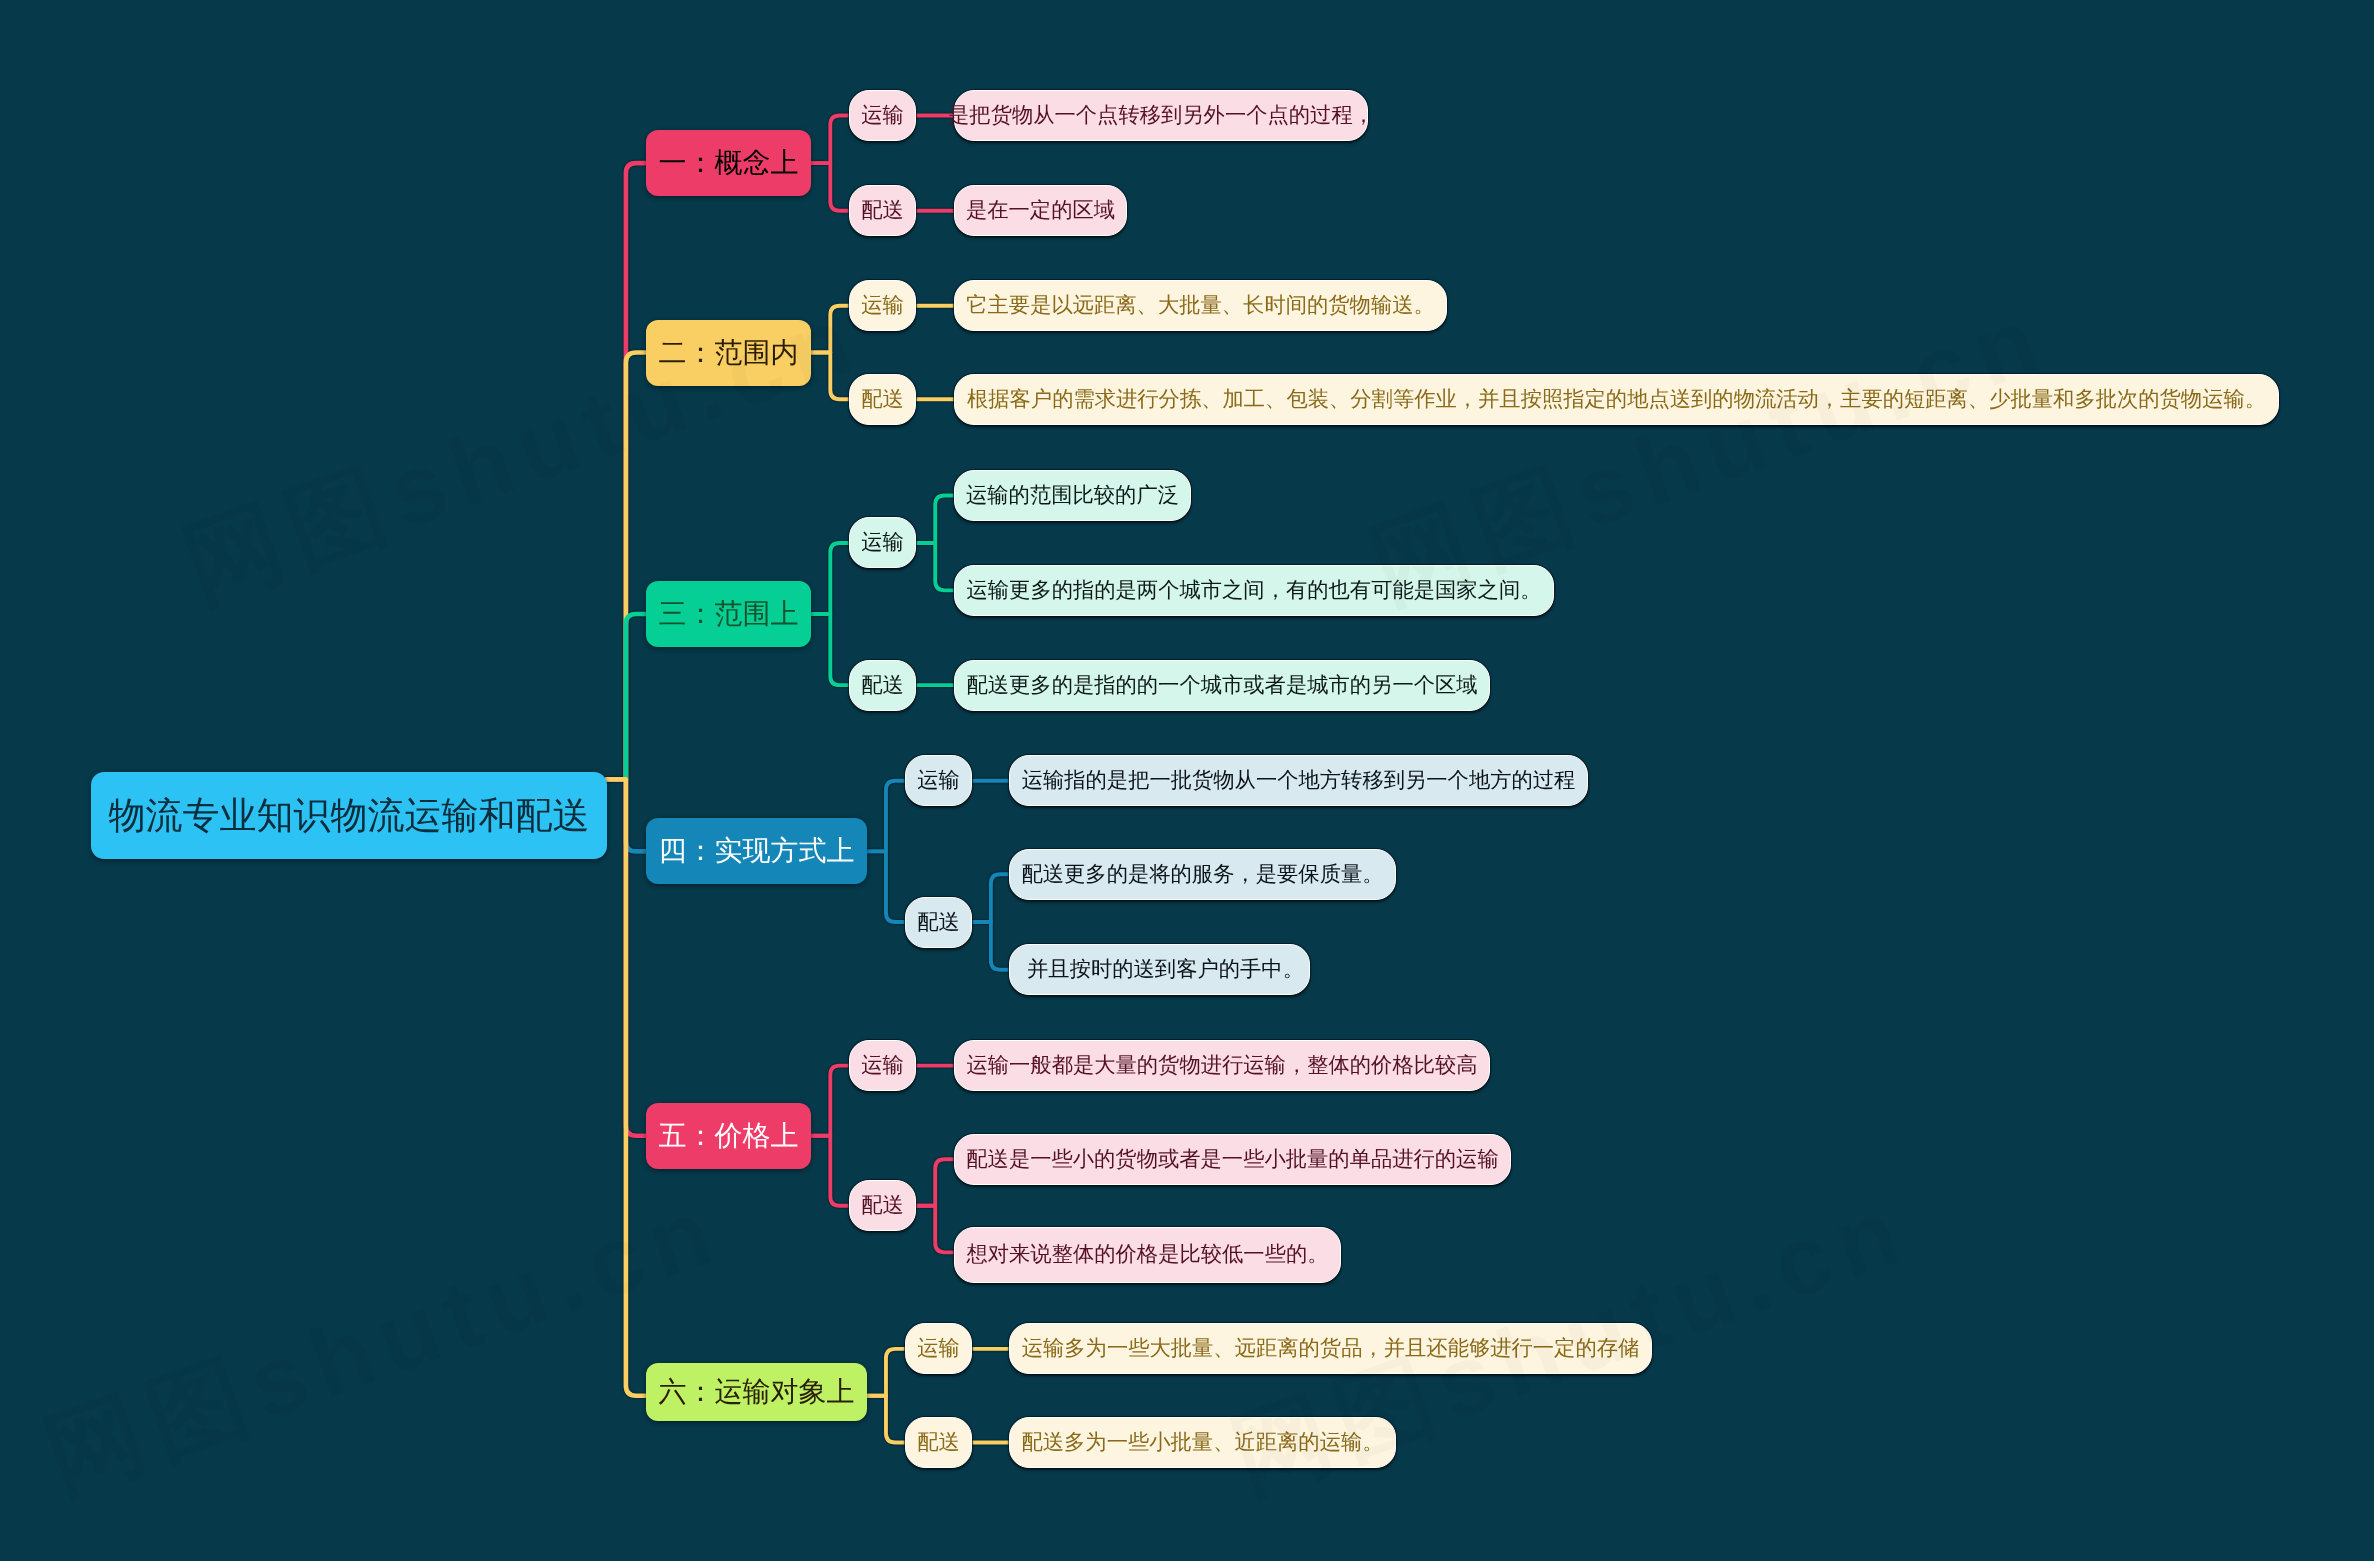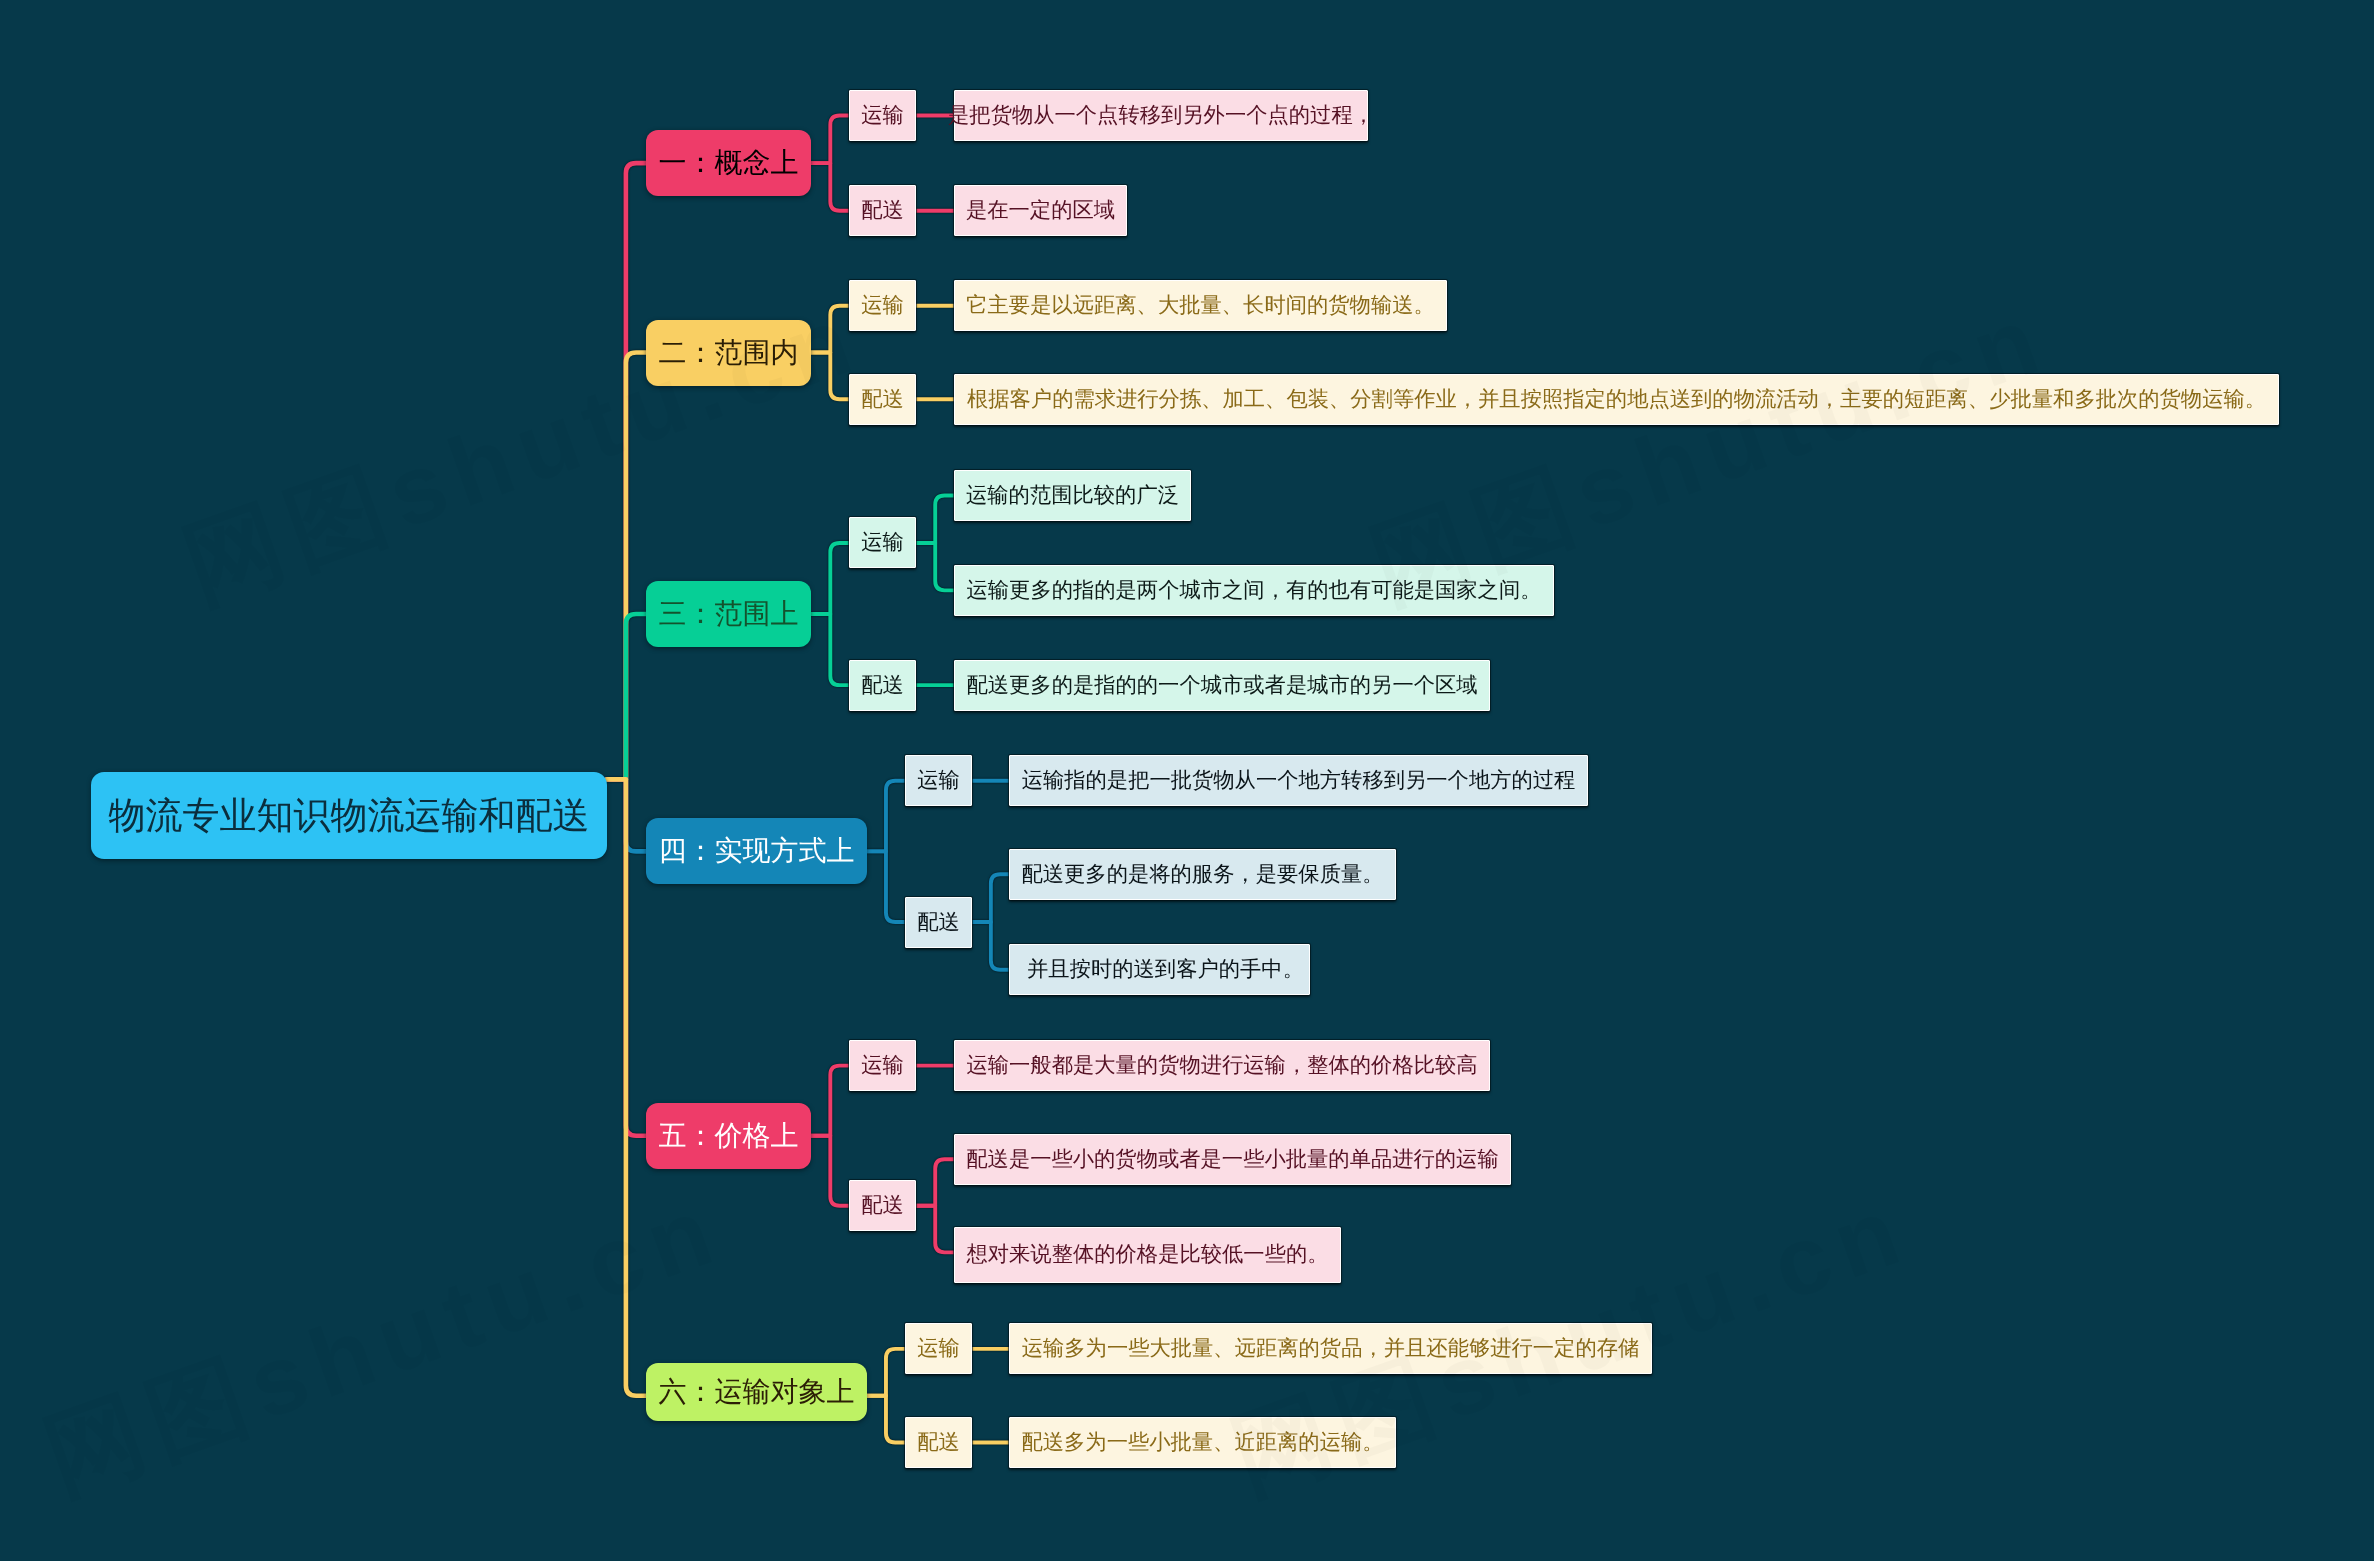--- a/index.html
+++ b/index.html
@@ -8,21 +8,21 @@
          font-family:"Liberation Sans",sans-serif;}
   #watermarks{position:absolute;left:0;top:0;width:2375px;height:1561px;overflow:hidden;pointer-events:none;}
   #links{position:absolute;left:0;top:0;
          filter:drop-shadow(0 0.9px 1.1px rgba(0,16,22,.9));}
   .node{position:absolute;box-sizing:border-box;white-space:nowrap;display:flex;
         align-items:center;justify-content:center;}
   .root{border-radius:13px;font-size:37px;line-height:1;letter-spacing:0;
         box-shadow:0 1.9px 4.6px rgba(0,18,24,.55);}
   .l1{border-radius:12px;font-size:28px;line-height:1;
       box-shadow:0 1.9px 4.6px rgba(0,18,24,.55);}
-  .l2,.l3{border-radius:1px;font-size:21.3px;line-height:1;
+  .l2,.l3{border-radius:20px;font-size:21.3px;line-height:1;
           border:1.9px solid #fff;
           box-shadow:0 0 0 0.9px rgba(0,14,19,.55), 0 1.9px 2.8px rgba(0,14,19,.85);}
   .wm{position:absolute;color:rgba(0,0,0,.025);font-size:97px;font-weight:700;
       transform:rotate(-19.5deg);transform-origin:0 0;white-space:nowrap;letter-spacing:11px;
       font-family:"Liberation Sans",sans-serif;}
 </style>
 </head>
 <body>
 
 <div id="stage">

